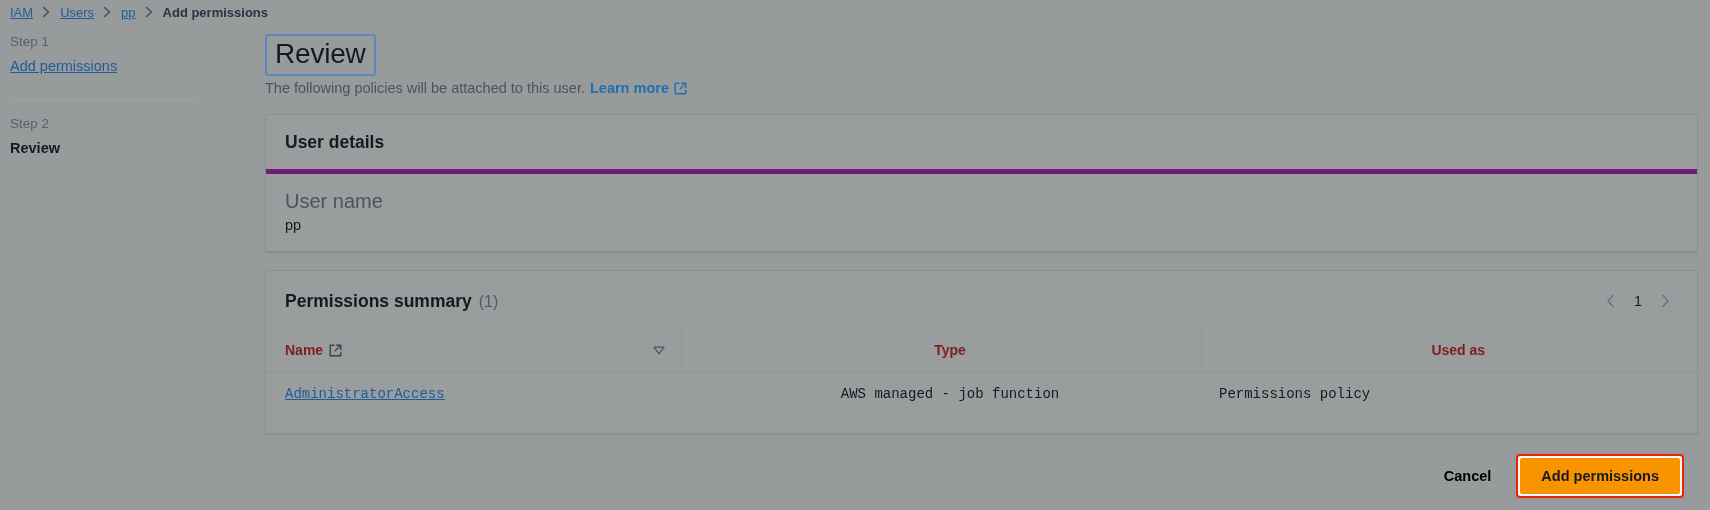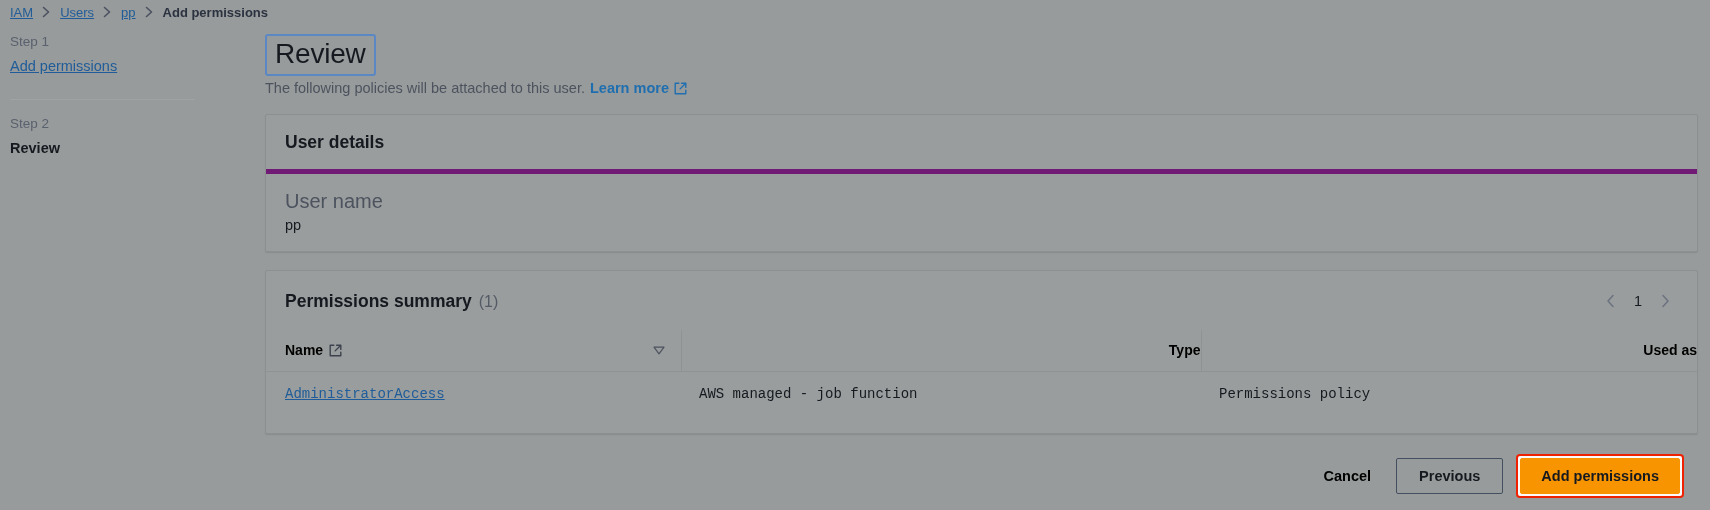--- a/index.html
+++ b/index.html
@@ -193,24 +193,24 @@
     cursor: pointer;
   }
 
   
   table {
     width: 100%;
     border-collapse: collapse;
     table-layout: fixed;
   }
   thead th {
-    text-align: right;
+    text-align: center;
     font-size: 14px;
     font-weight: 700;
-    color: #000000;
+    color: #7f1d1d;
     padding: 12px 0 13px 0;
     border-bottom: 1px solid #8f9393;
     vertical-align: middle;
   }
   .th-name   { width: 415px; padding-left: 19px !important; }
   .th-type   { width: 520px; padding-left: 18px !important;
                border-left: 1px solid #8f9393; }
   .th-used   { padding-left: 18px !important;
                border-left: 1px solid #8f9393; }
 
@@ -233,21 +233,21 @@
   .sort-icon svg { display: block; }
 
   tbody td {
     font-size: 14px;
     color: #16191f;
     padding: 14px 0 31px 0;
     vertical-align: middle;
     font-family: Liberation Mono, monospace;
   }
   .td-name { padding-left: 19px !important; }
-  .td-type { padding-left: 18px !important; }
+  .td-type { padding-left: 18px !important; text-align: center; }
   .td-used { padding-left: 18px !important; }
 
   .row-link {
     color: #1f5c99;
     text-decoration: underline;
     cursor: pointer;
   }
 
   
   .actions {
@@ -421,20 +421,19 @@
             </td>
             <td class="td-type">AWS managed - job function</td>
             <td class="td-used">Permissions policy</td>
           </tr>
         </tbody>
       </table>
     </section>
 
     <div class="actions">
       <span class="btn-link">Cancel</span>
-      <button class="btn-outline">Previous</button>
       <span class="btn-primary-wrap">
         <button class="btn-primary">Add permissions</button>
       </span>
     </div>
 
   </main>
 </div>
 
 </body></html>

